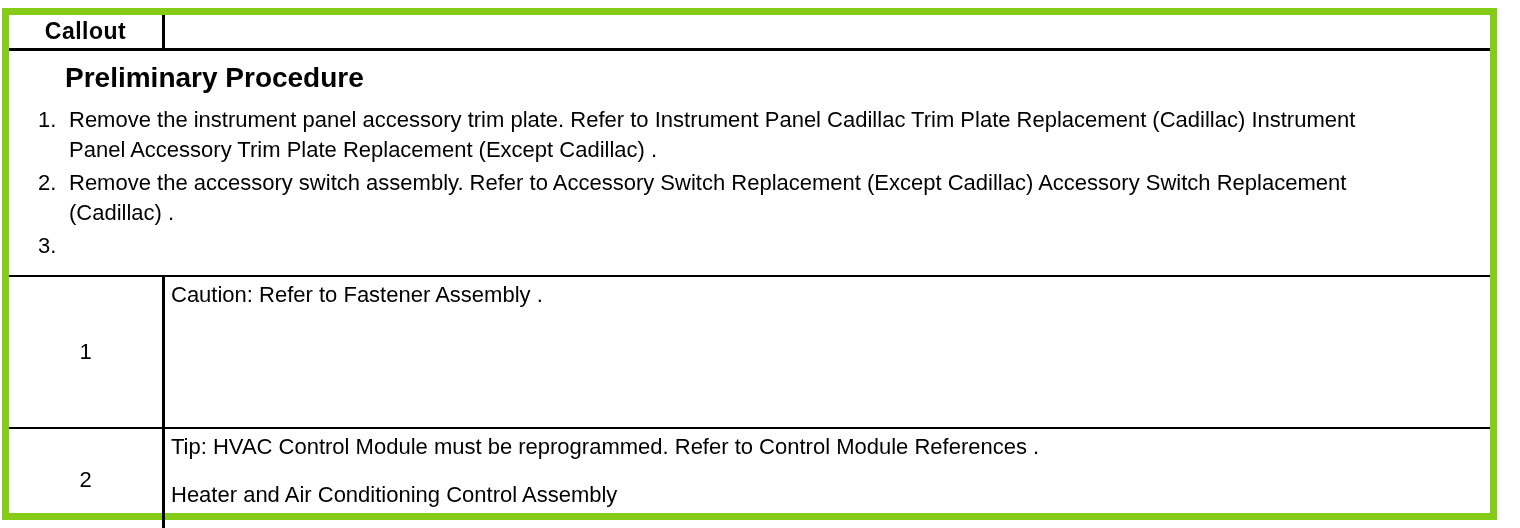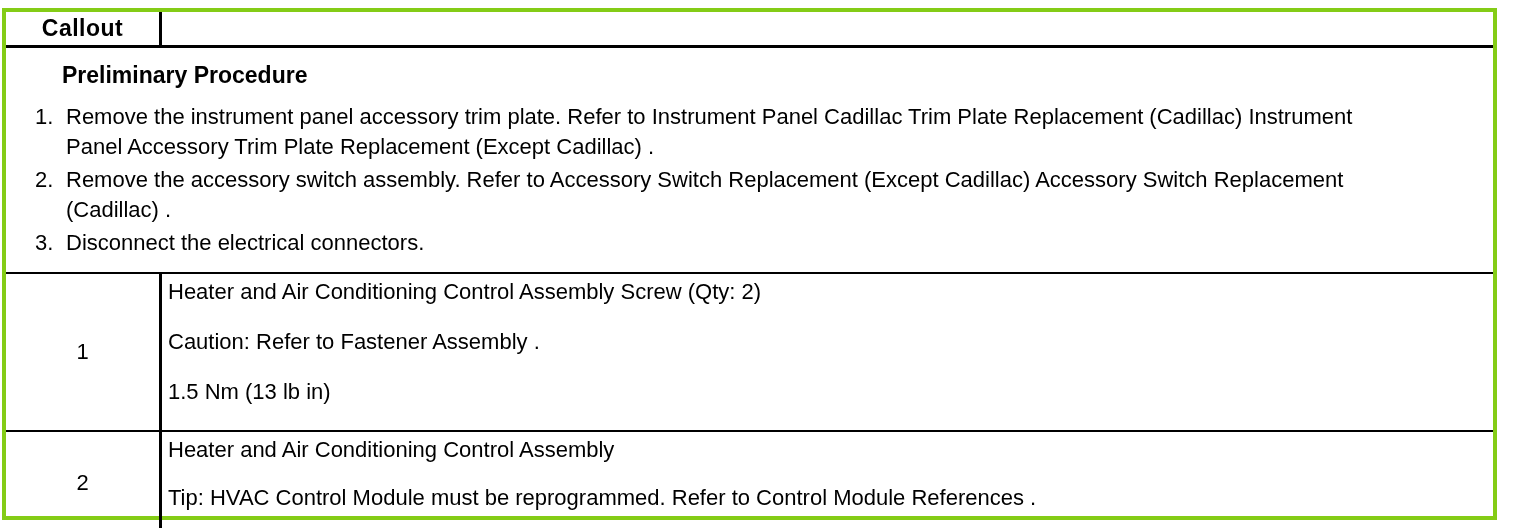--- a/index.html
+++ b/index.html
@@ -8,21 +8,21 @@
     background: #ffffff;
     font-family: "Liberation Sans", sans-serif;
     color: #000000;
     position: relative;
     overflow: hidden;
   }
   .doc-table {
     position: absolute;
     left: 2px; top: 8px;
     width: 1495px; height: 512px;
-    border: 4px solid #84cc16;
+    border: 7px solid #84cc16;
     box-sizing: border-box;
     display: flex;
     flex-direction: column;
     background: #fff;
   }
   .thead {
     flex: 0 0 36px;
     display: flex;
     border-bottom: 3px solid #000;
     box-sizing: border-box;
@@ -47,21 +47,21 @@
     justify-content: center;
   }
   .prelim {
     flex: 0 0 226px;
     border-bottom: 2px solid #000;
     box-sizing: border-box;
     overflow: hidden;
   }
   .prelim-title {
     margin: 13px 0 0 56px;
-    font-size: 23px;
+    font-size: 28px;
     font-weight: bold;
     line-height: 28px;
   }
   .steps {
     margin-top: 13px;
     padding-left: 29px;
     font-size: 22px;
   }
   .step {
     display: flex;
@@ -107,35 +107,32 @@
       <div class="step">
         <span class="step-num">1.</span>
         <span class="step-text">Remove the instrument panel accessory trim plate. Refer to Instrument Panel Cadillac Trim Plate Replacement (Cadillac) Instrument Panel Accessory Trim Plate Replacement (Except Cadillac) .</span>
       </div>
       <div class="step">
         <span class="step-num">2.</span>
         <span class="step-text">Remove the accessory switch assembly. Refer to Accessory Switch Replacement (Except Cadillac) Accessory Switch Replacement (Cadillac) .</span>
       </div>
       <div class="step">
         <span class="step-num">3.</span>
-        <span class="step-text">Disconnect the electrical connectors.</span>
       </div>
     </div>
   </div>
 
   <div class="body-row row1">
     <div class="callout-col">1</div>
     <div class="comp-cell">
-      <div class="cline">Heater and Air Conditioning Control Assembly Screw (Qty: 2)</div>
       <div class="cline"><span class="b">Caution</span><span>: Refer to Fastener Assembly .</span></div>
-      <div class="cline b">1.5 Nm (13 lb in)</div>
     </div>
   </div>
 
   <div class="body-row row2">
     <div class="callout-col">2</div>
     <div class="comp-cell">
+      <div class="cline"><span class="b">Tip</span><span>: HVAC Control Module must be reprogrammed. Refer to Control Module References .</span></div>
       <div class="cline">Heater and Air Conditioning Control Assembly</div>
-      <div class="cline"><span class="b">Tip</span><span>: HVAC Control Module must be reprogrammed. Refer to Control Module References .</span></div>
     </div>
   </div>
 
 </div>
 
 </body></html>

